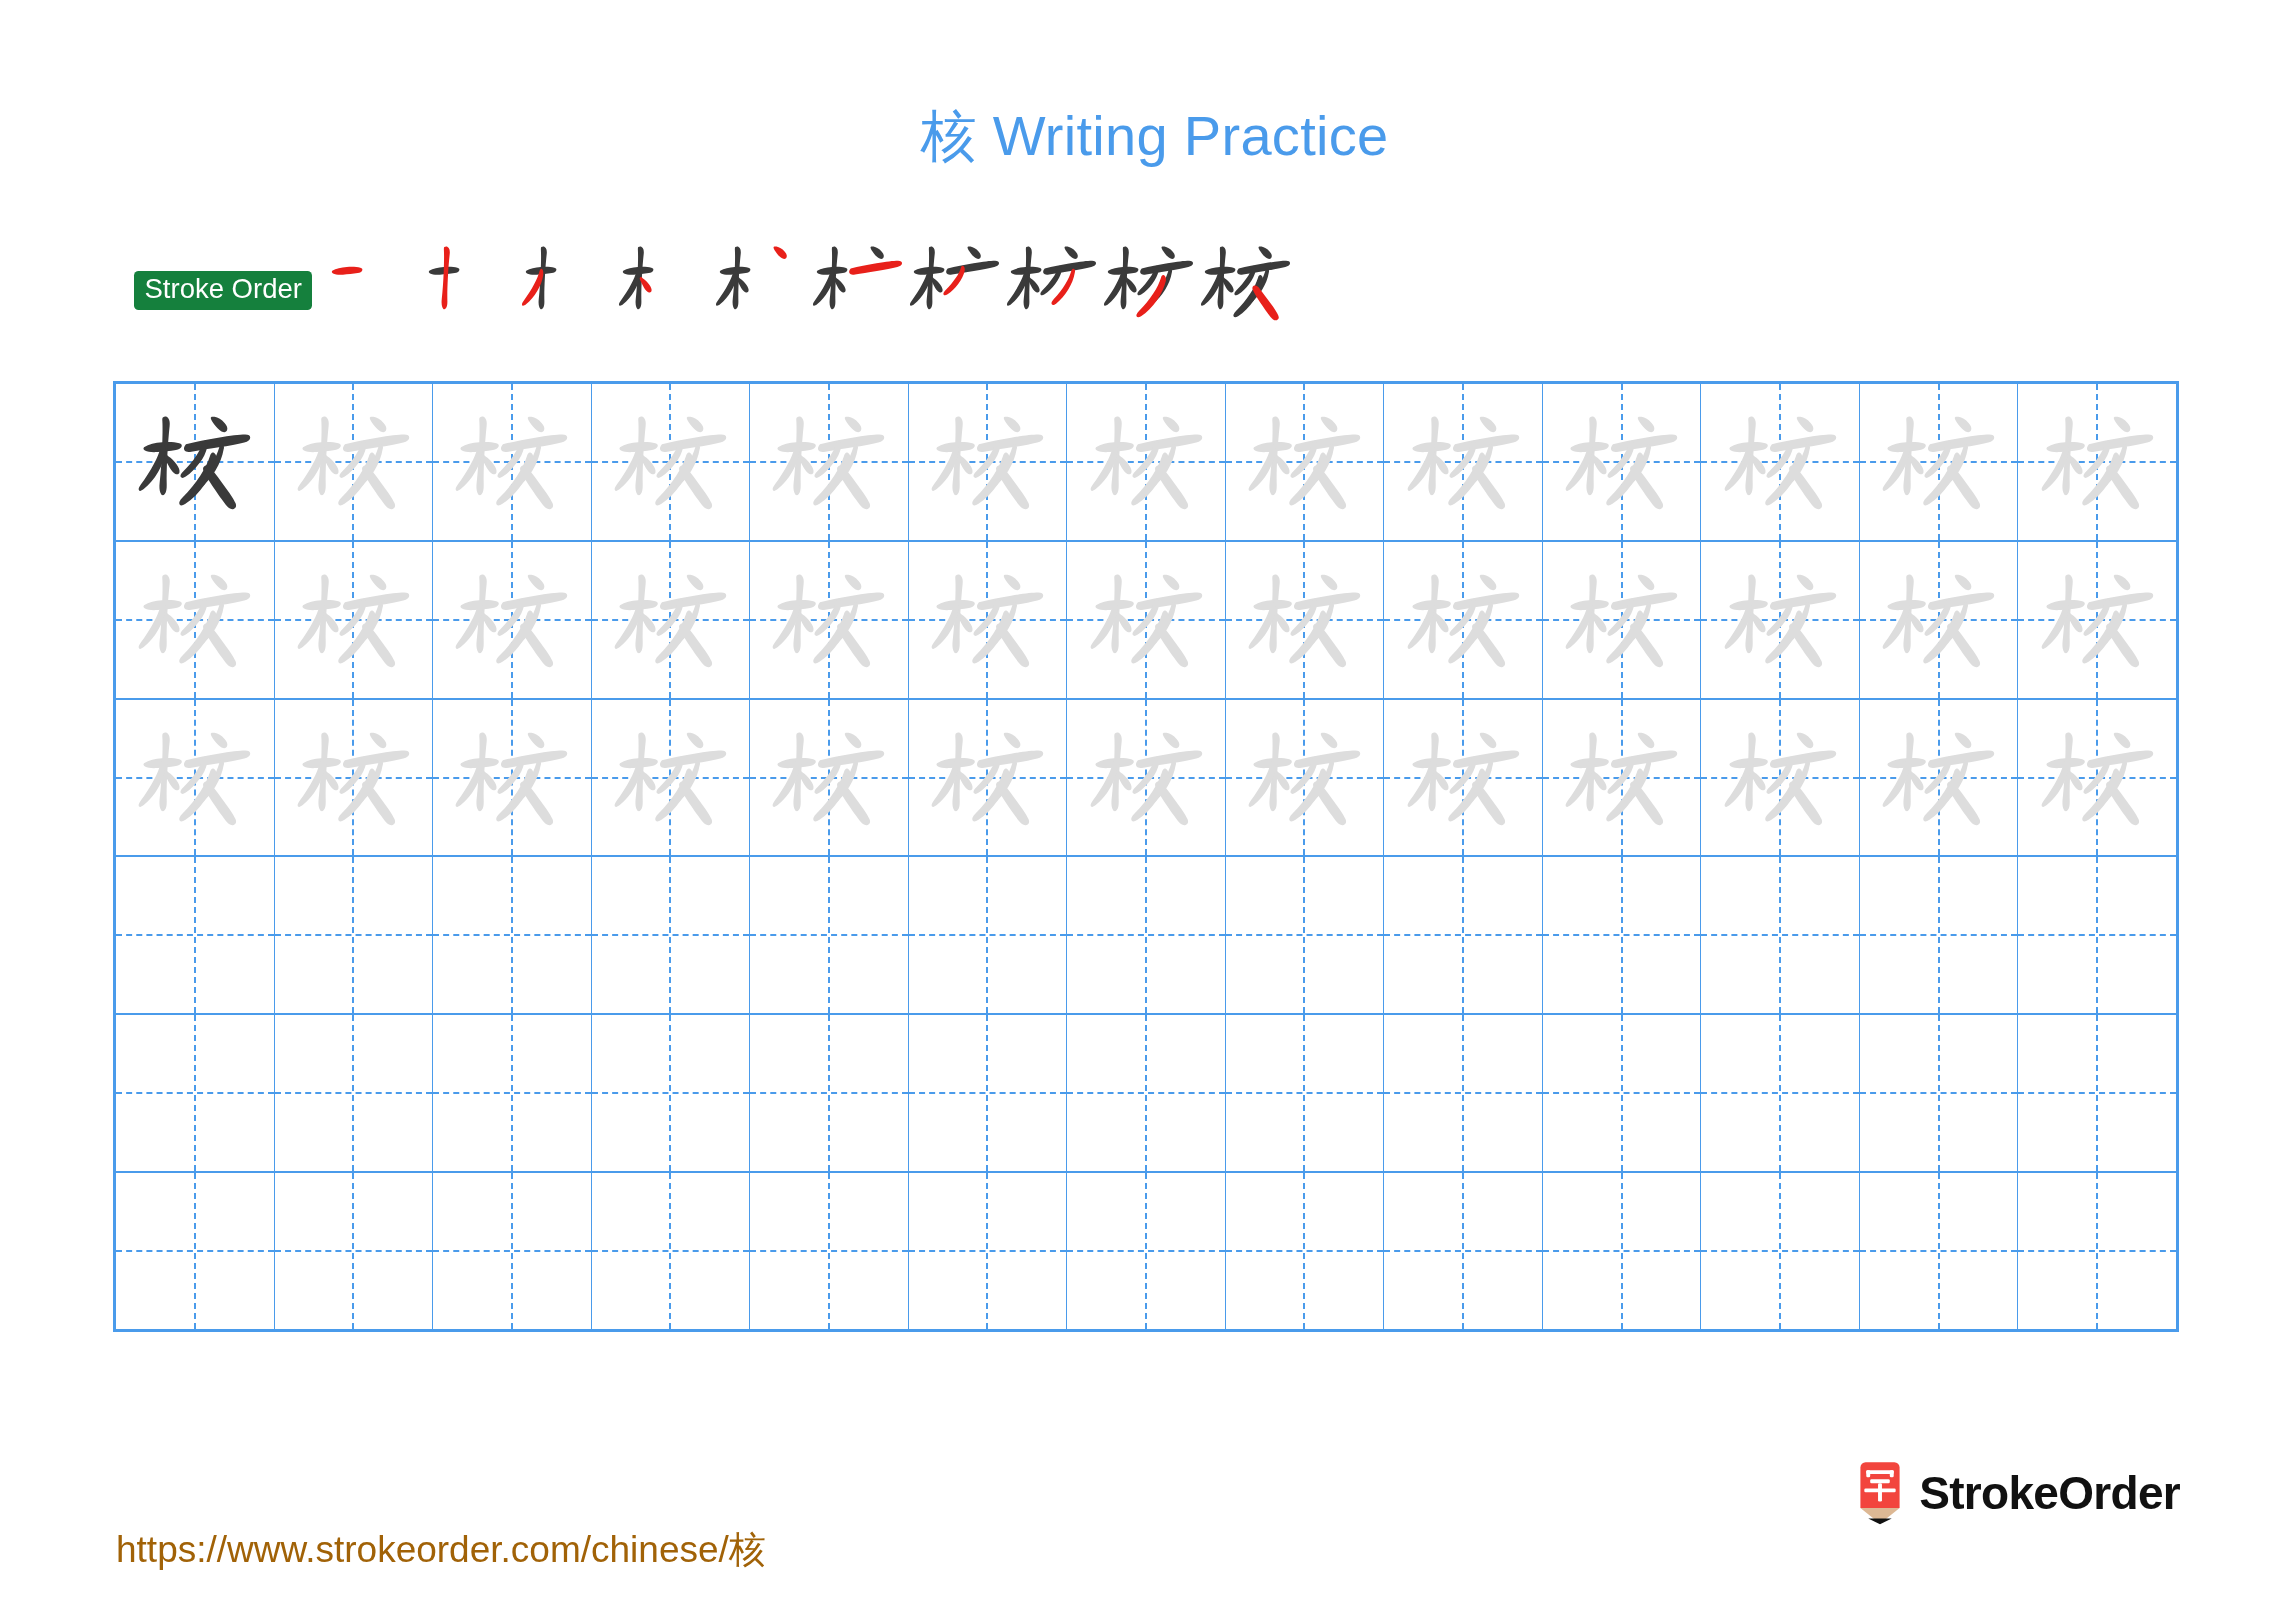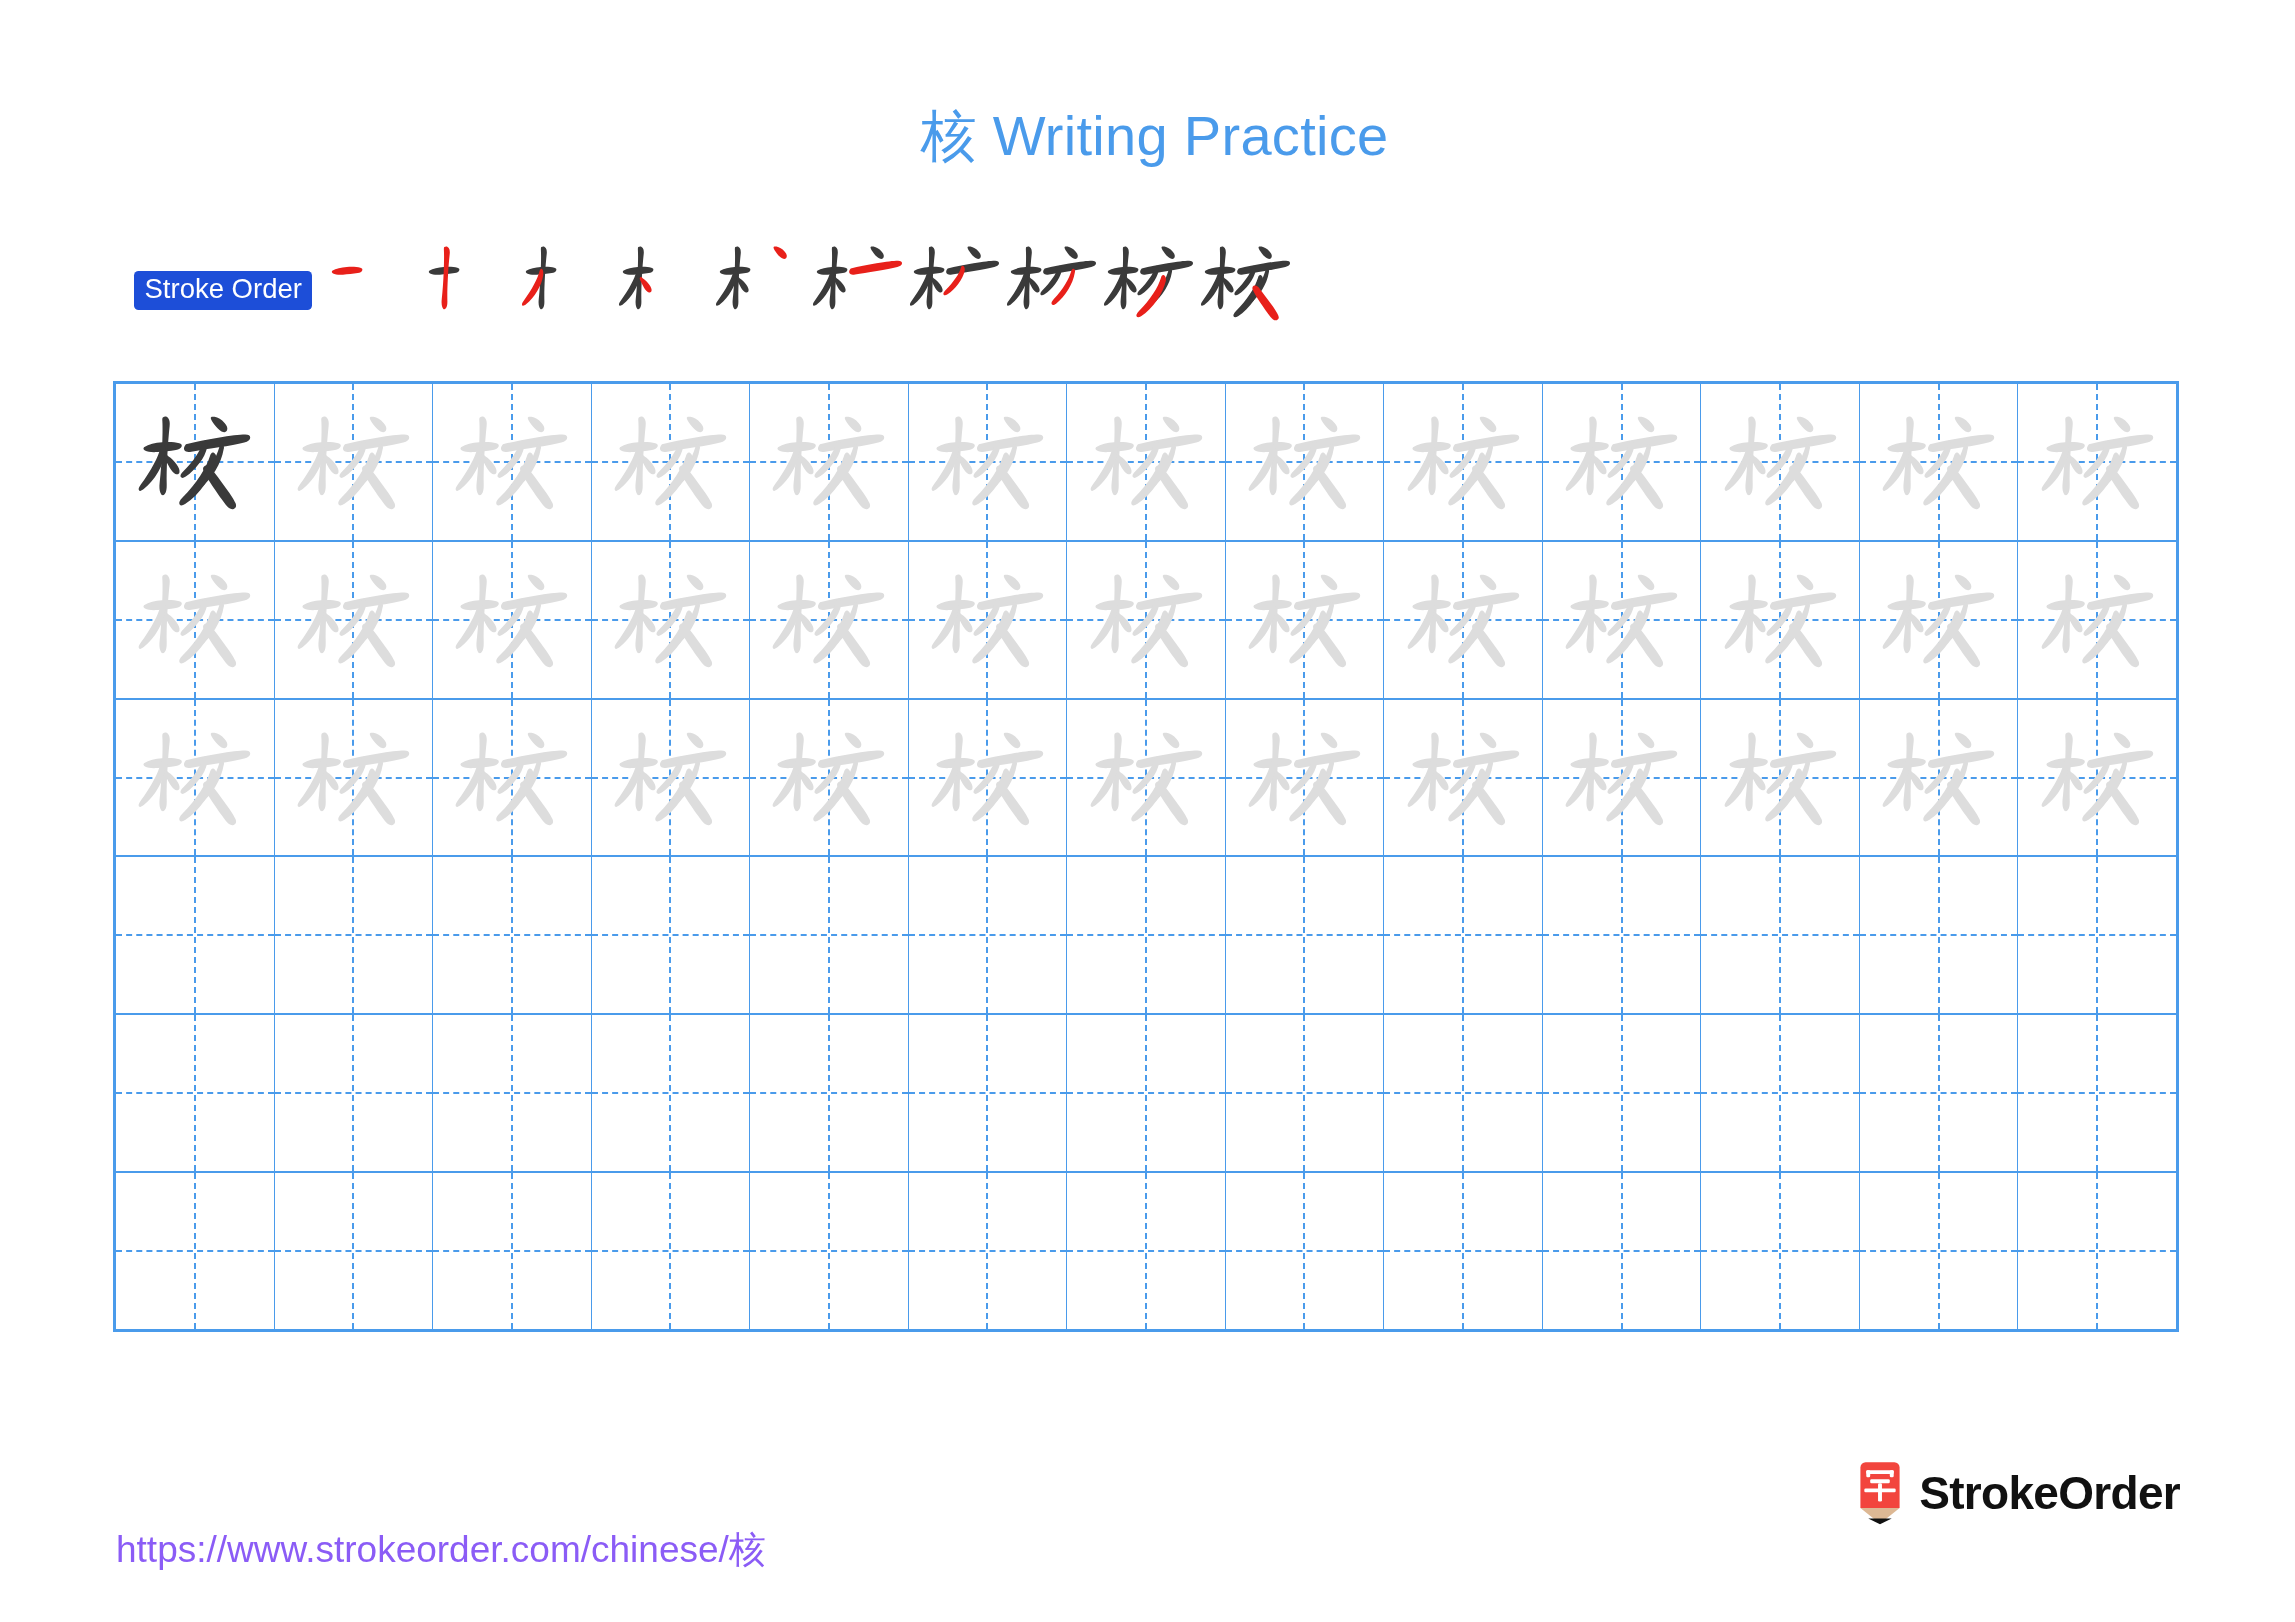--- a/index.html
+++ b/index.html
@@ -32,21 +32,21 @@
   
   #stroke-order-row {
     position: absolute;
     top: 254px;
     left: 134px;
     display: flex;
     align-items: center;
     height: 73px;
   }
   #stroke-order-badge {
-    background: #1d4ed8;
+    background: #15803d;
     color: #ffffff;
     font-size: 27.5px;
     font-weight: 400;
     padding: 4.6px 10.5px 7.2px 10.5px;
     border-radius: 4.6px;
     line-height: 1;
     white-space: nowrap;
   }
   #stroke-order-steps {
     display: flex;
@@ -133,21 +133,21 @@
   }
   .char-solid path { fill: #3a3a3a; }
   .char-trace  path { fill: #dddddd; }
 
   
   #footer-url {
     position: absolute;
     left: 116px;
     top: 1525px;
     font-size: 37px;
-    color: #8b5cf6;
+    color: #a16207;
     white-space: nowrap;
   }
   #footer-brand {
     position: absolute;
     right: 115px;
     top: 1457px;
     display: flex;
     align-items: center;
     height: 72px;
     text-align: right;

